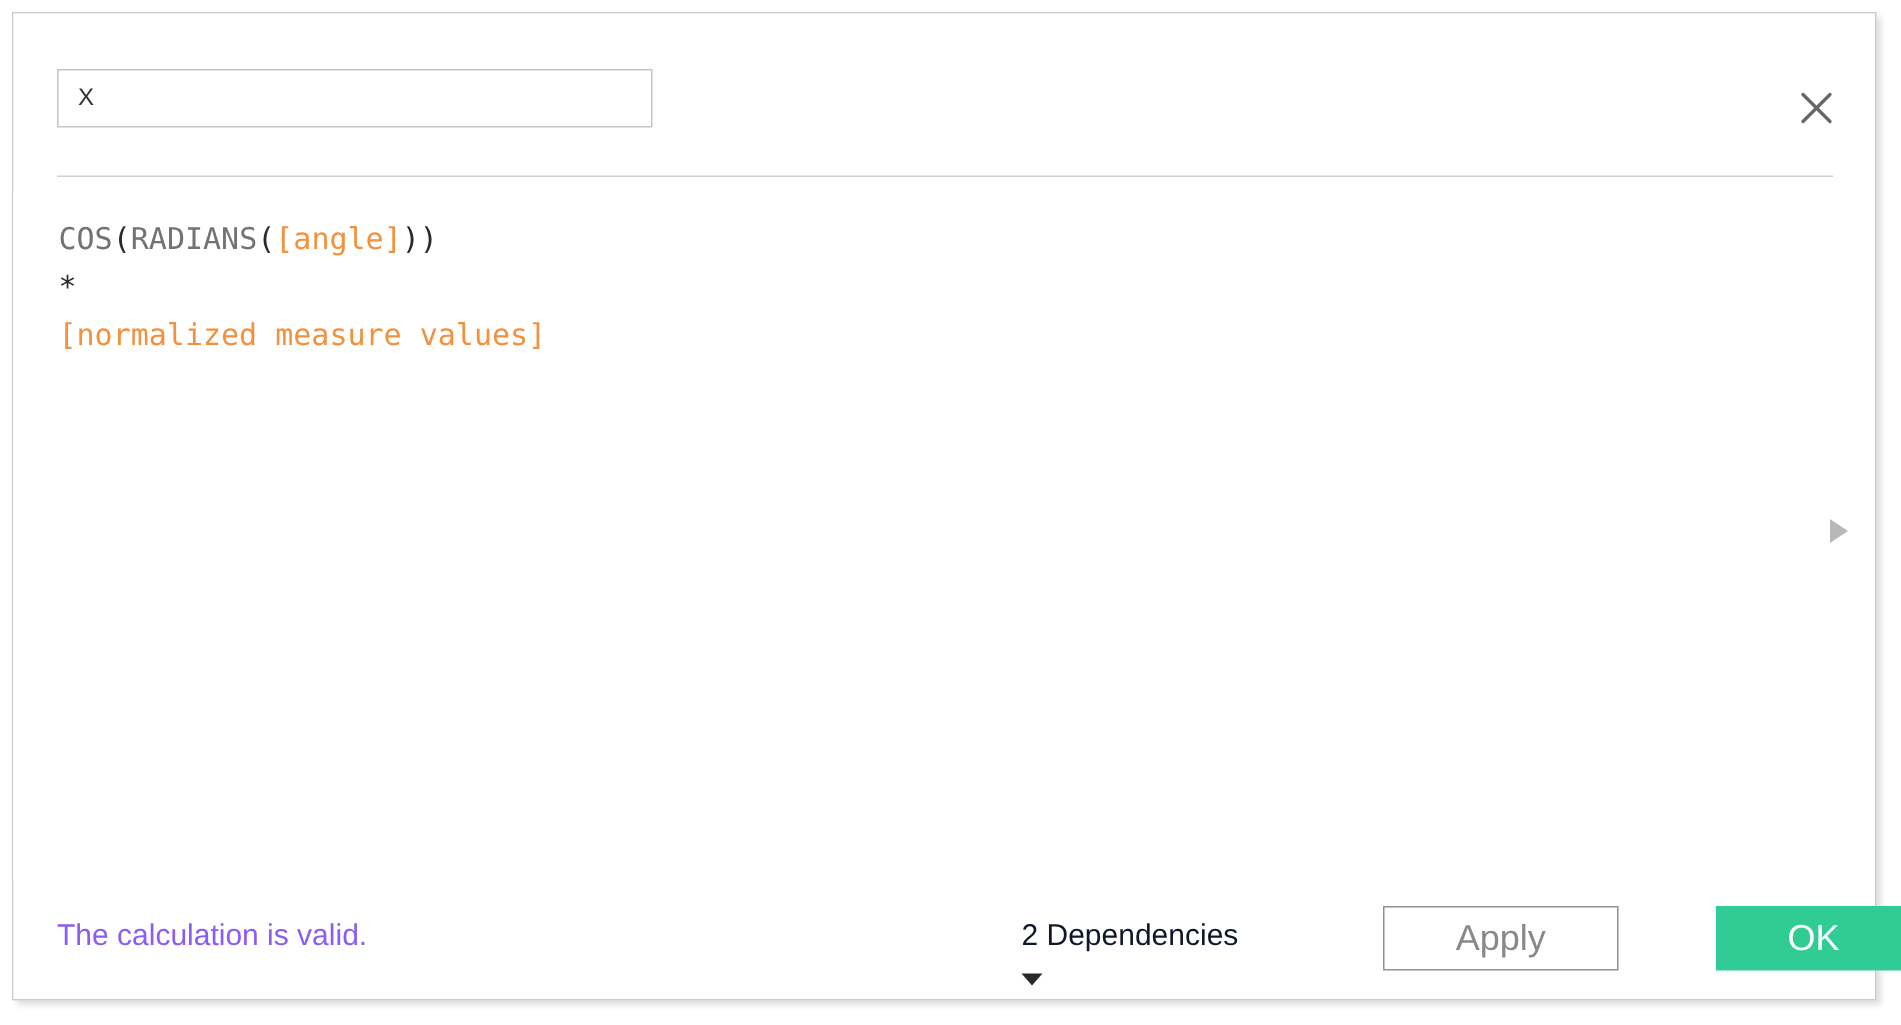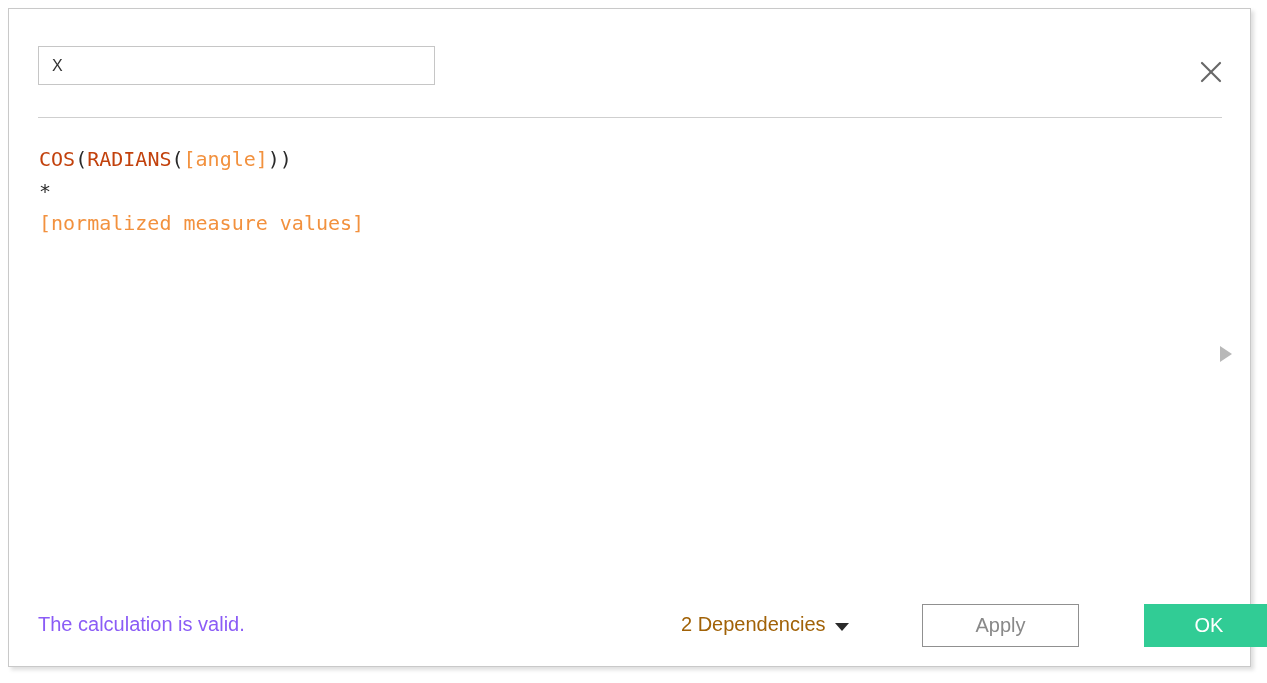--- a/index.html
+++ b/index.html
@@ -92,21 +92,21 @@
     position: absolute;
     left: 30px;
     top: 16px;
     font-family: "DejaVu Sans Mono", "Liberation Mono", monospace;
     font-size: 20px;
     line-height: 32px;
     white-space: pre;
     color: #3c3c3c;
     letter-spacing: 0px;
   }
-  .tok-fn     { color: #c2410c; text-align: right; }
+  .tok-fn     { color: #737373; text-align: right; }
   .tok-punct  { color: #2a2a2a; }
   .tok-field  { color: #f2913e; }
   .tok-op     { color: #2a2a2a; }
 
   
   .panel-expander {
     position: absolute;
     right: 17px;
     top: 218px;
     width: 14px;
@@ -130,40 +130,41 @@
     font-size: 20px;
     color: #8b5cf6;
     font-family: "Liberation Sans", sans-serif;
     white-space: nowrap;
   }
   .deps-control {
     position: absolute;
     left: 672px;
     top: 25px;
     font-size: 20px;
-    color: #a16207;
+    color: #0f172a;
     cursor: pointer;
     display: flex;
-    align-items: center;
+    align-items: flex-start;
     gap: 9px;
     white-space: nowrap;
+    flex-direction: column;
   }
   .caret-down {
     width: 0;
     height: 0;
     border-left: 7px solid transparent;
     border-right: 7px solid transparent;
     border-top: 8px solid #2a2a2a;
     margin-top: 4px;
   }
   .btn {
     position: absolute;
     top: 16px;
     height: 43px;
-    font-size: 20px;
+    font-size: 24px;
     font-family: "Liberation Sans", sans-serif;
     display: flex;
     align-items: center;
     justify-content: center;
     box-sizing: border-box;
     cursor: pointer;
     user-select: none;
   }
   .btn-apply {
     left: 913px;

